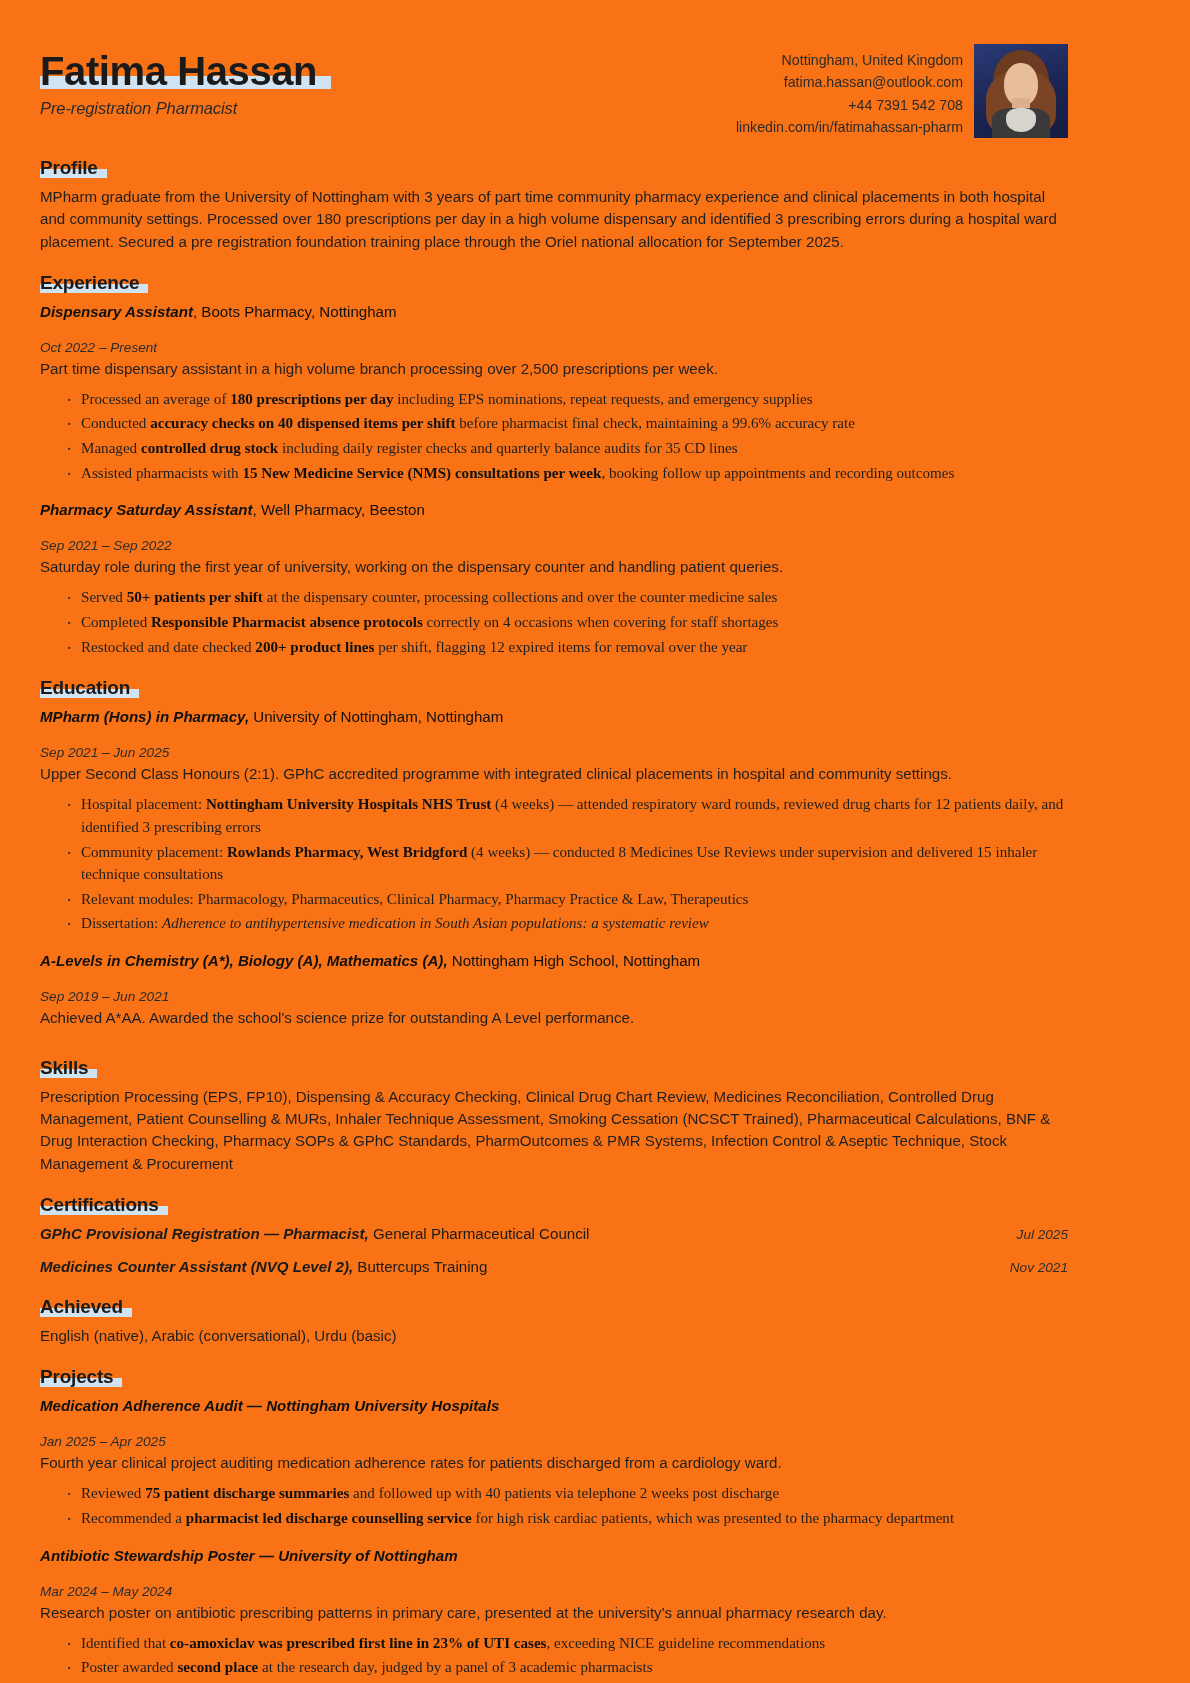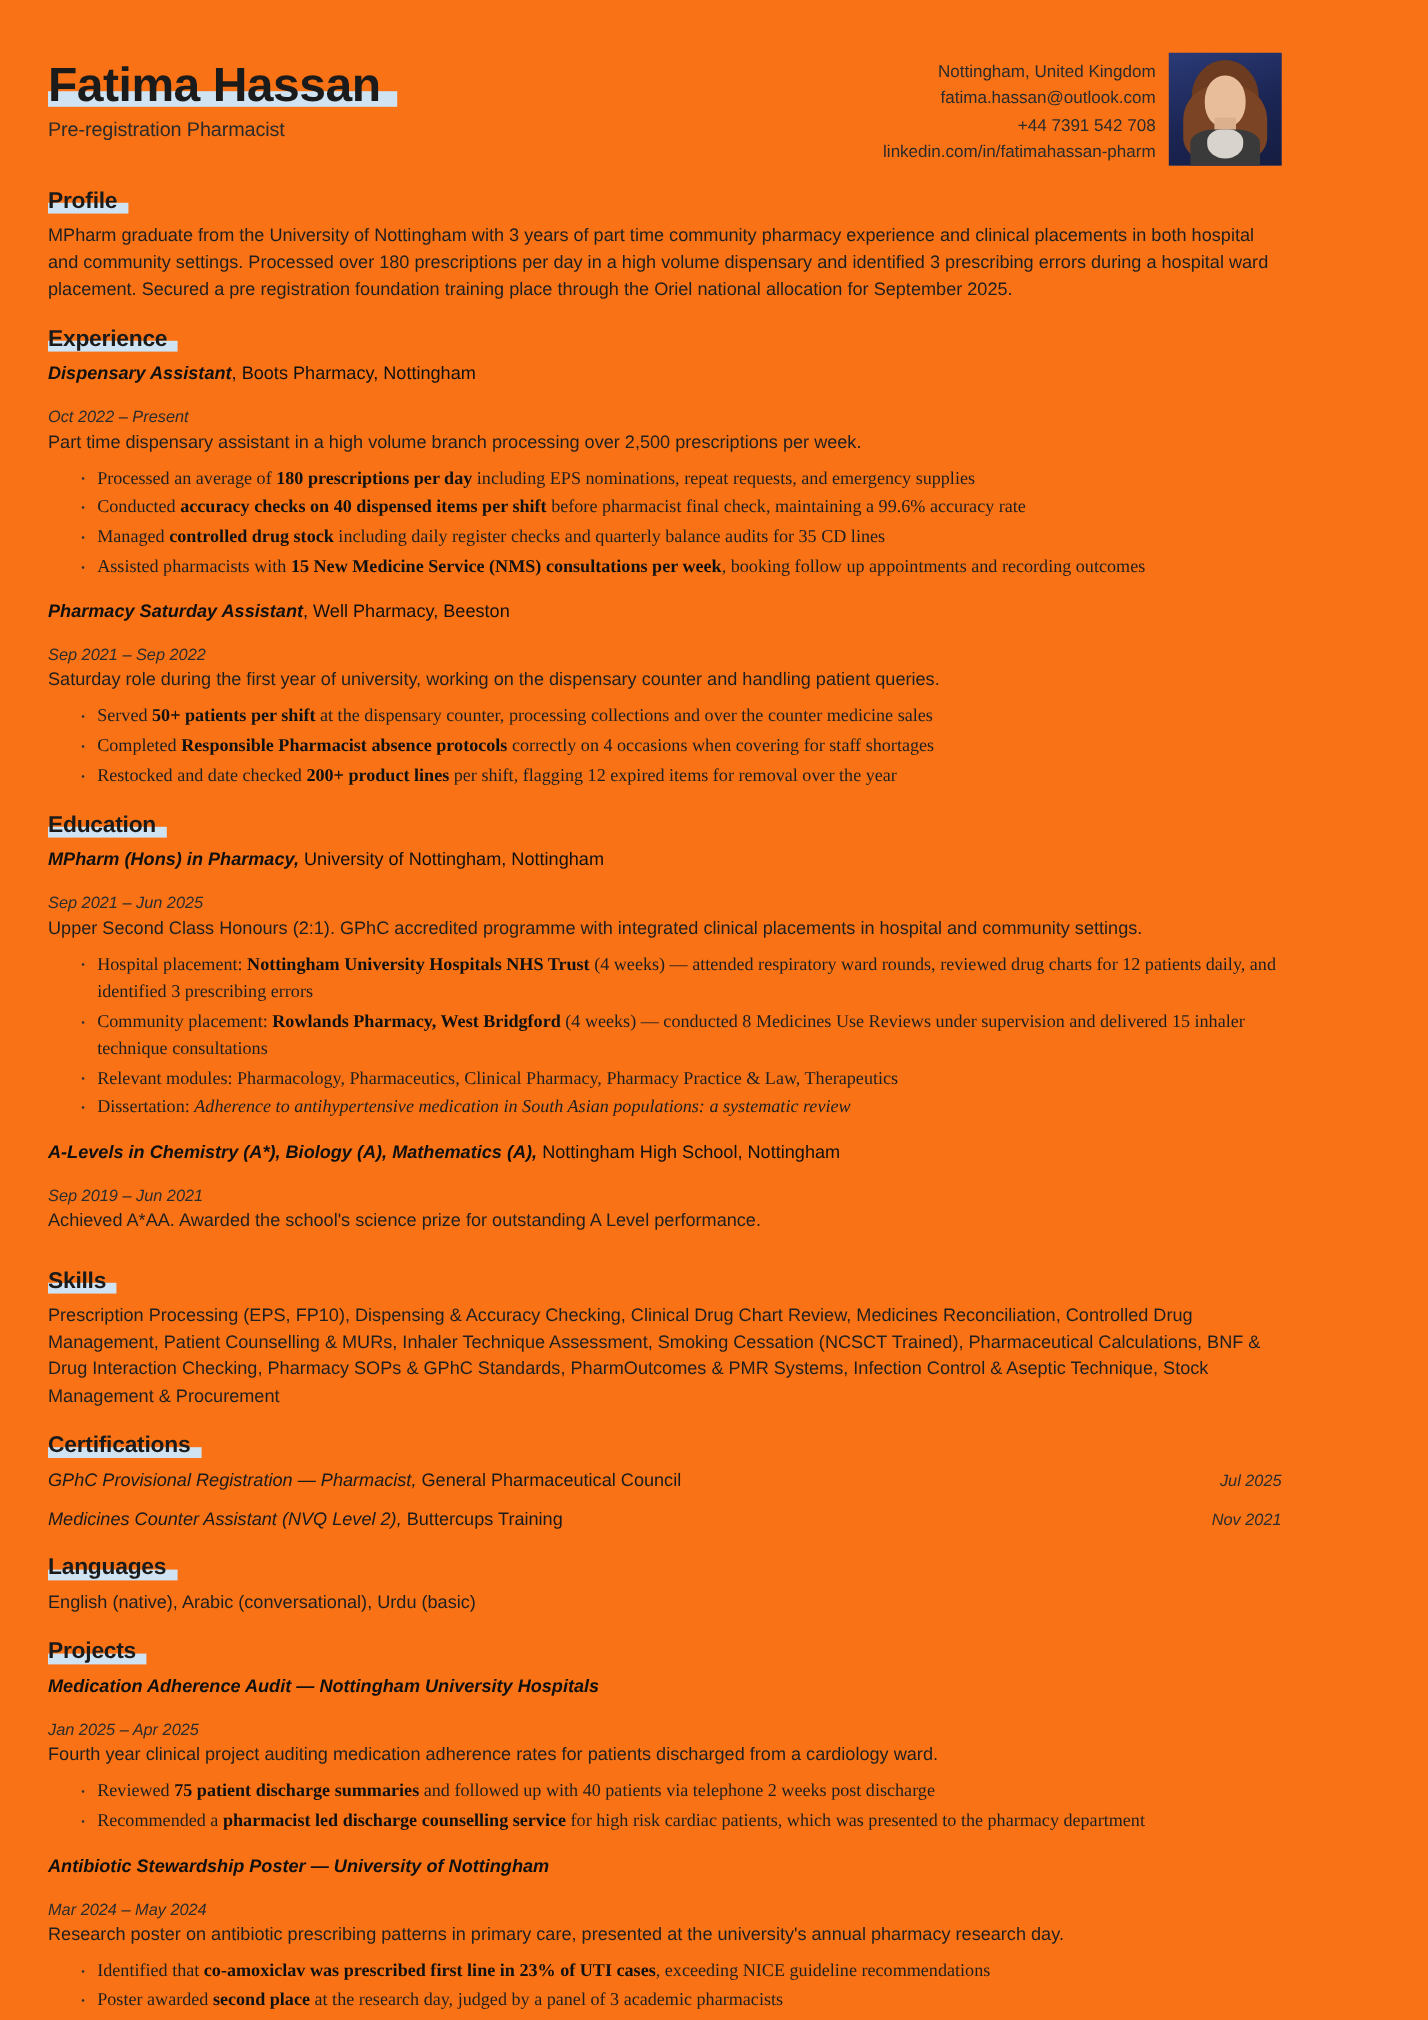--- a/index.html
+++ b/index.html
@@ -46,20 +46,21 @@
     left: 0;
     right: -14px;
     bottom: 3px;
     height: 13px;
     background: #cfe3f2;
     z-index: 0;
   }
   .name span.txt { position: relative; z-index: 1; }
   .subtitle {
     font-size: 16.5px;
+    font-style: italic;
     color: #2a2a2a;
     margin-top: 7px;
     letter-spacing: -0.1px;
   }
   .header-right {
     display: flex;
     align-items: flex-start;
     gap: 11px;
   }
   .contact {
@@ -218,21 +219,21 @@
   
   .cert-row {
     display: flex;
     align-items: baseline;
     justify-content: space-between;
     gap: 18px;
     margin-top: 12px;
   }
   .cert-row:first-child { margin-top: 0; }
   .cert-name { font-size: 15.1px; line-height: 1.4; }
-  .cert-name .cname { font-weight: normal; font-style: italic; }
+  .cert-name .cname { font-weight: bold; font-style: italic; }
 
   .ref-line { font-size: 15.1px; line-height: 1.45; margin-top: 2px; }
   .ref-line .rname { font-weight: bold; }
 
   .footer {
     position: absolute;
     left: 0;
     right: 0;
     bottom: 26px;
     text-align: center;
@@ -358,21 +359,21 @@
         </div>
         <div class="cert-row">
           <div class="cert-name"><span class="cname">Medicines Counter Assistant (NVQ Level 2),</span><span> Buttercups Training</span></div>
           <div class="entry-date">Nov 2021</div>
         </div>
       </div>
   </div>
 
   <div class="section">
     <div class="section-title">
-      <span class="hl"></span><span class="txt">Languages</span>
+      <span class="hl"></span><span class="txt">Achieved</span>
     </div>
     <p class="para">English (native), Arabic (conversational), Urdu (basic)</p>
   </div>
 
   <div class="section">
     <div class="section-title">
       <span class="hl"></span><span class="txt">Projects</span>
     </div>
     <div id="project-entries">
         <div class="entry">

